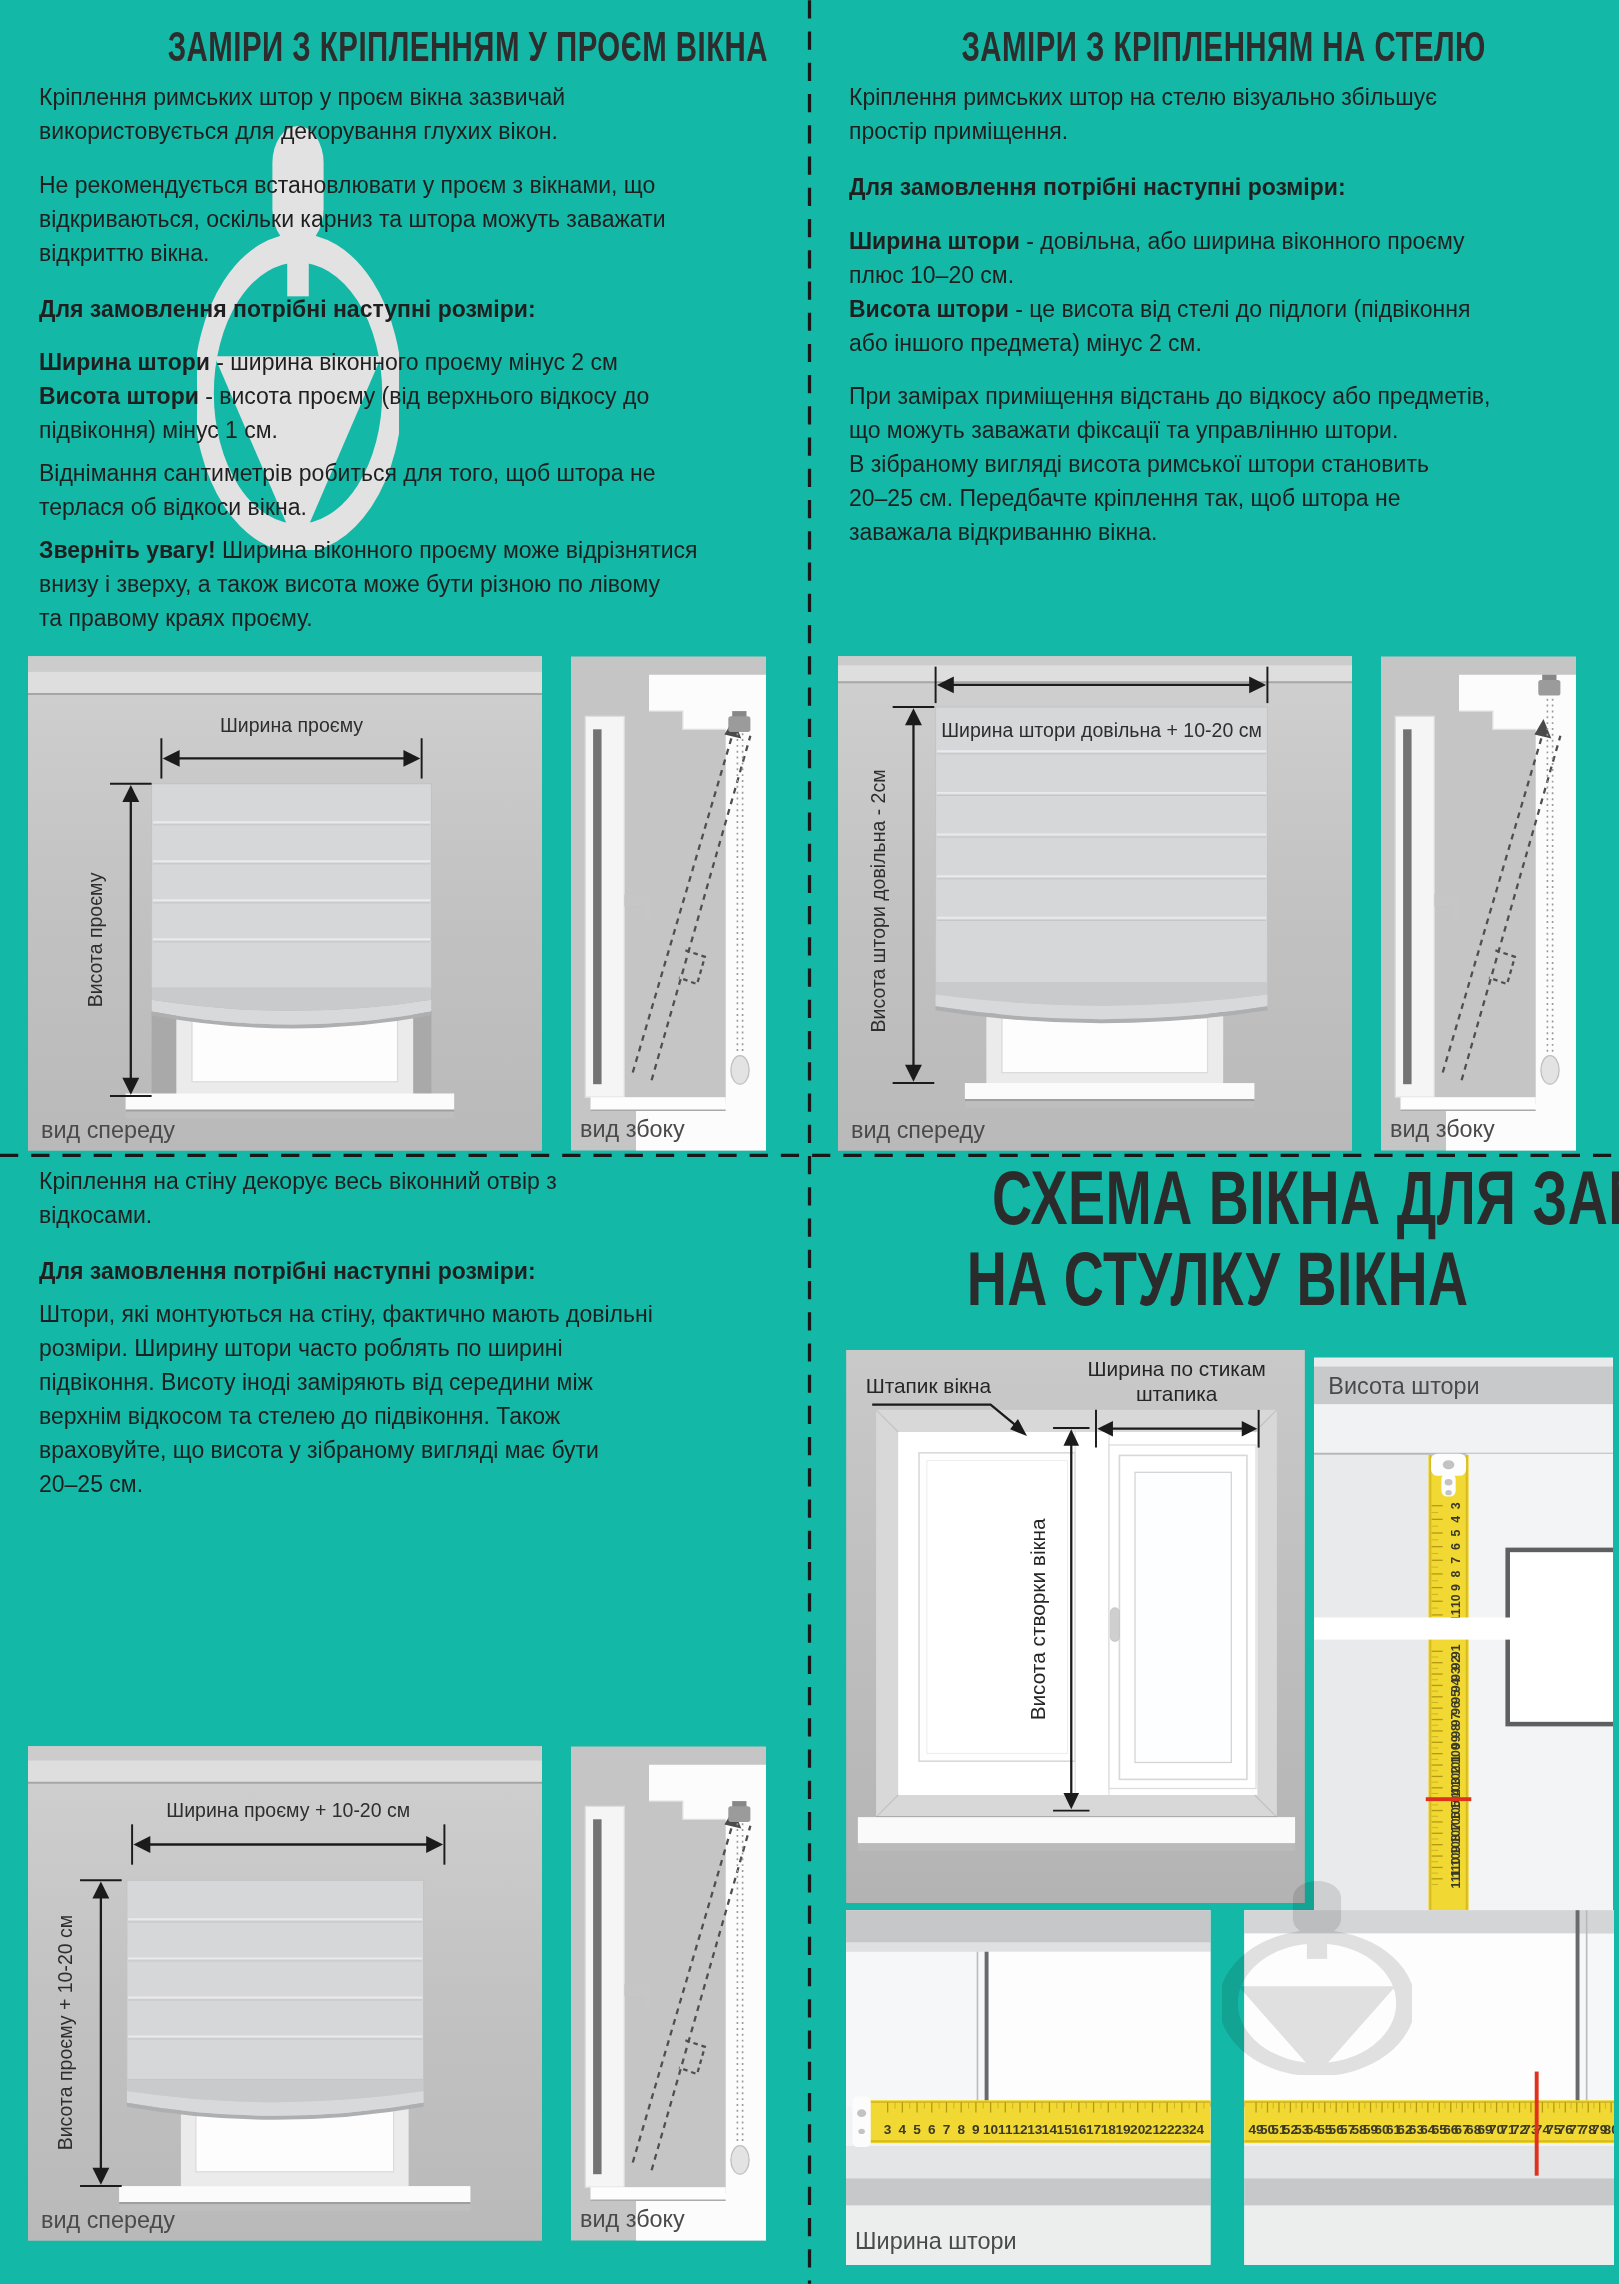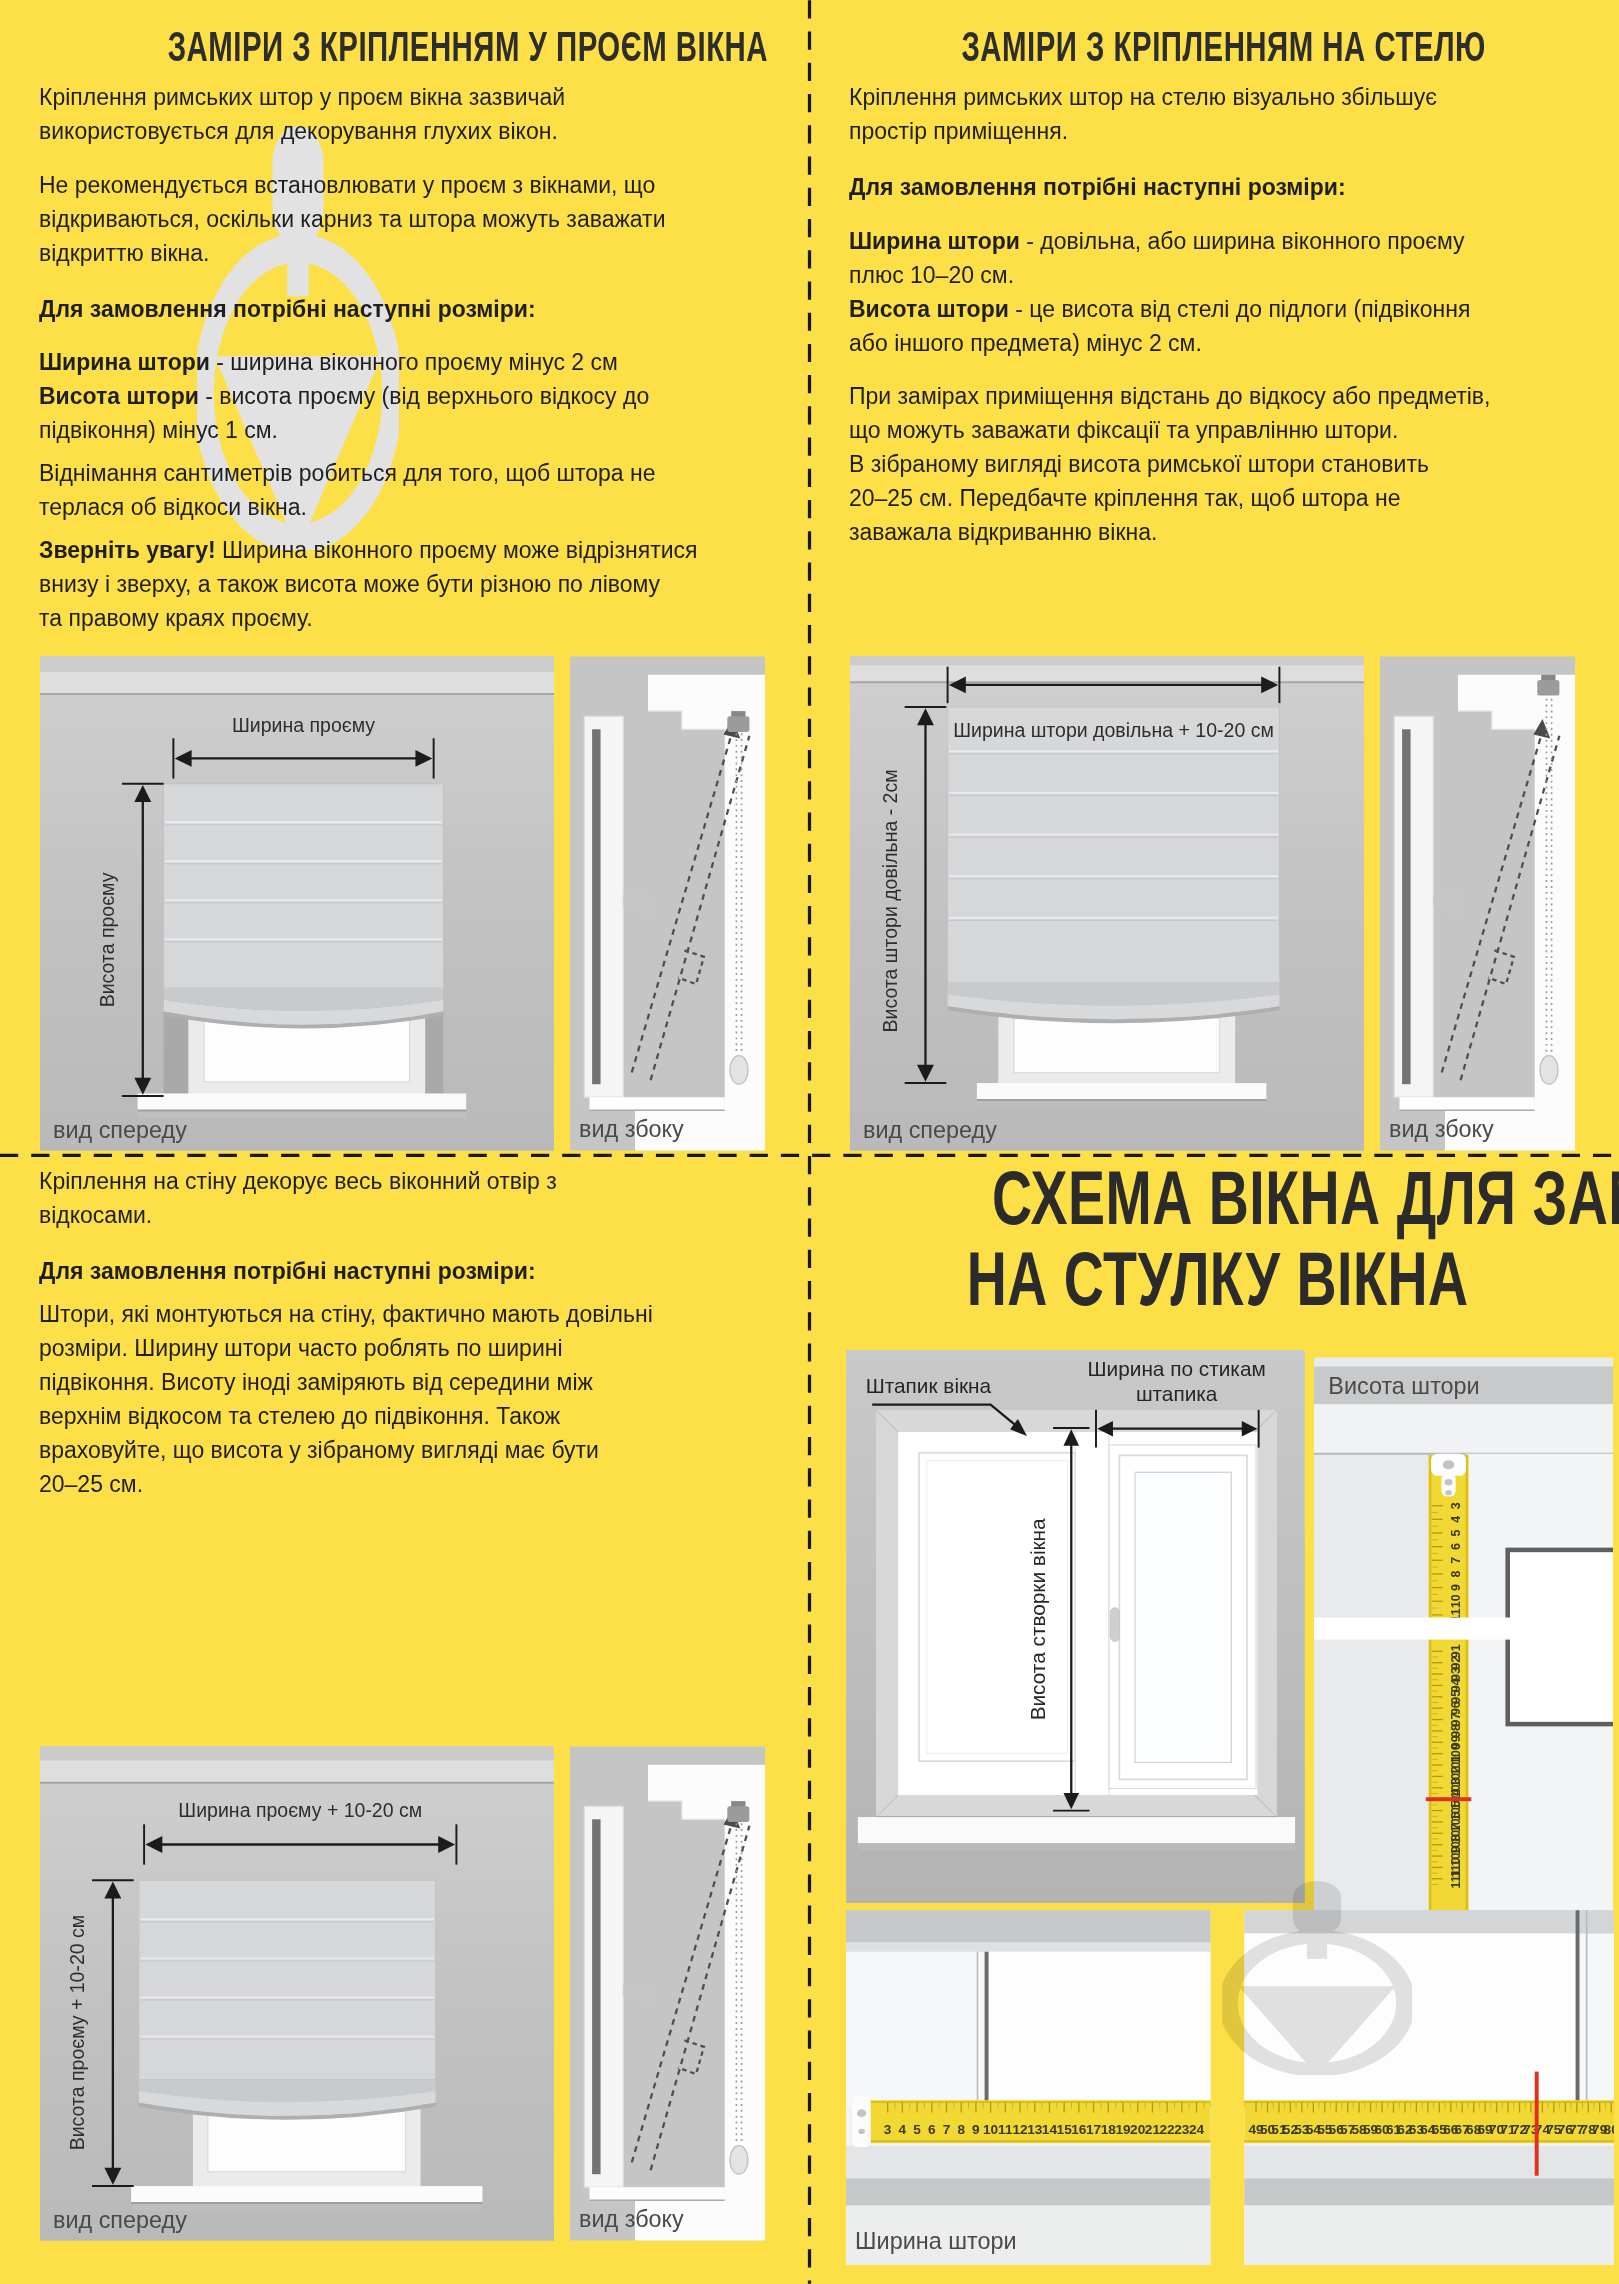--- a/index.html
+++ b/index.html
@@ -1,32 +1,32 @@
 <!DOCTYPE html>
 <html style="font-size:10.4px"><head>
 <meta charset="utf-8">
 <style>
   *{margin:0;padding:0;box-sizing:border-box}
   html,body{background:#ffffff}
-  .page{position:relative;width:1619px;height:2284px;background:#fde047;overflow:hidden;
+  .page{position:relative;width:1619px;height:2284px;background:#14b8a6;overflow:hidden;
         font-family:"Liberation Sans","DejaVu Sans",sans-serif;color:#1f1f1f}
   .quad{position:absolute;width:810px}
   #q1{left:0;top:0;height:1155px}
   #q2{left:810px;top:0;height:1155px}
   #q3{left:0;top:1155px;height:1129px}
   #q4{left:810px;top:1155px;height:1129px}
   .textcol{position:relative;z-index:2;padding:0 34px 0 39px}
   .stitle{margin-top:23.4px;text-align:center;font-size:42px;font-weight:bold;color:#2d2d2d;white-space:nowrap}
   .cond{display:inline-block;transform:scaleX(.70);transform-origin:50% 50%;letter-spacing:0.7px}
   .bigtitle{margin-top:2.6px;text-align:center;font-size:76px;line-height:79px;font-weight:bold;color:#2b2b2b;white-space:nowrap}
   .bigtitle .cond{transform:scaleX(.73)}
   .p{font-size:23px;line-height:34px;white-space:pre-line}
   .p b{font-weight:bold}
   .mt-a{margin-top:9px}.mt-b{margin-top:19.5px}.mt-c{margin-top:22px}
-  .figrow{position:absolute;left:40px;display:flex;gap:16px;z-index:2}
+  .figrow{position:absolute;left:28px;display:flex;gap:29px;z-index:2}
   #q1 .figrow,#q2 .figrow{top:656px}
   #q3 .figrow{top:591px}
   svg text{font-family:"Liberation Sans","DejaVu Sans",sans-serif}
   .dl{font-size:30px;fill:#2e2e2e}
   .vl{font-size:36px;fill:#4a4a4a}
   .schl{font-size:32px;fill:#262626}
   .tapenum{font-size:21px;font-weight:bold;fill:#3a3a28}
   .tapenumv{font-size:19px;font-weight:bold;fill:#3a3a28}
   .arrowline{stroke:#1b1b1b;stroke-width:3.5}
   .tickline{stroke:#1b1b1b;stroke-width:3}

